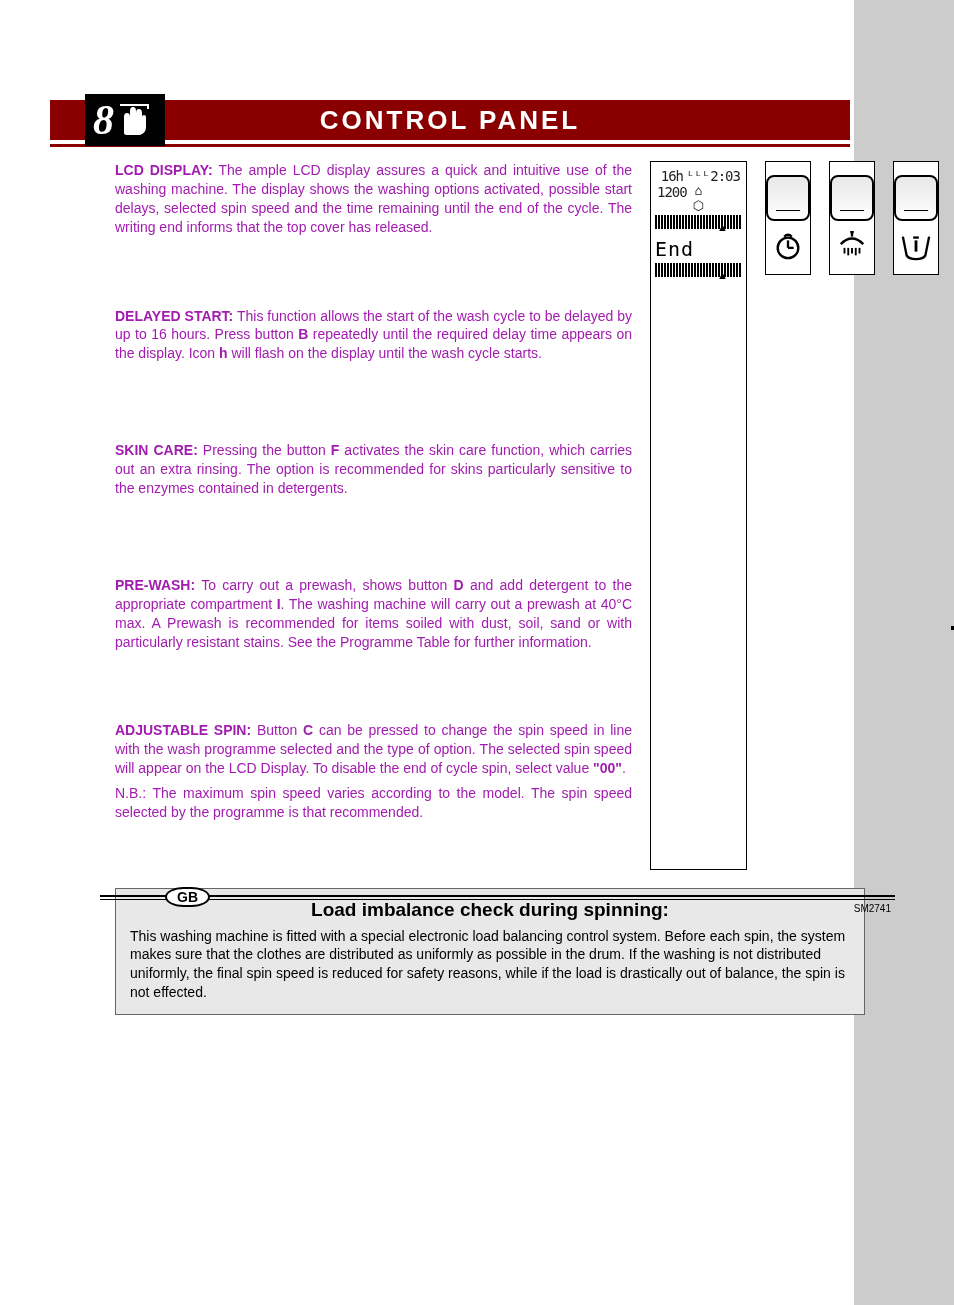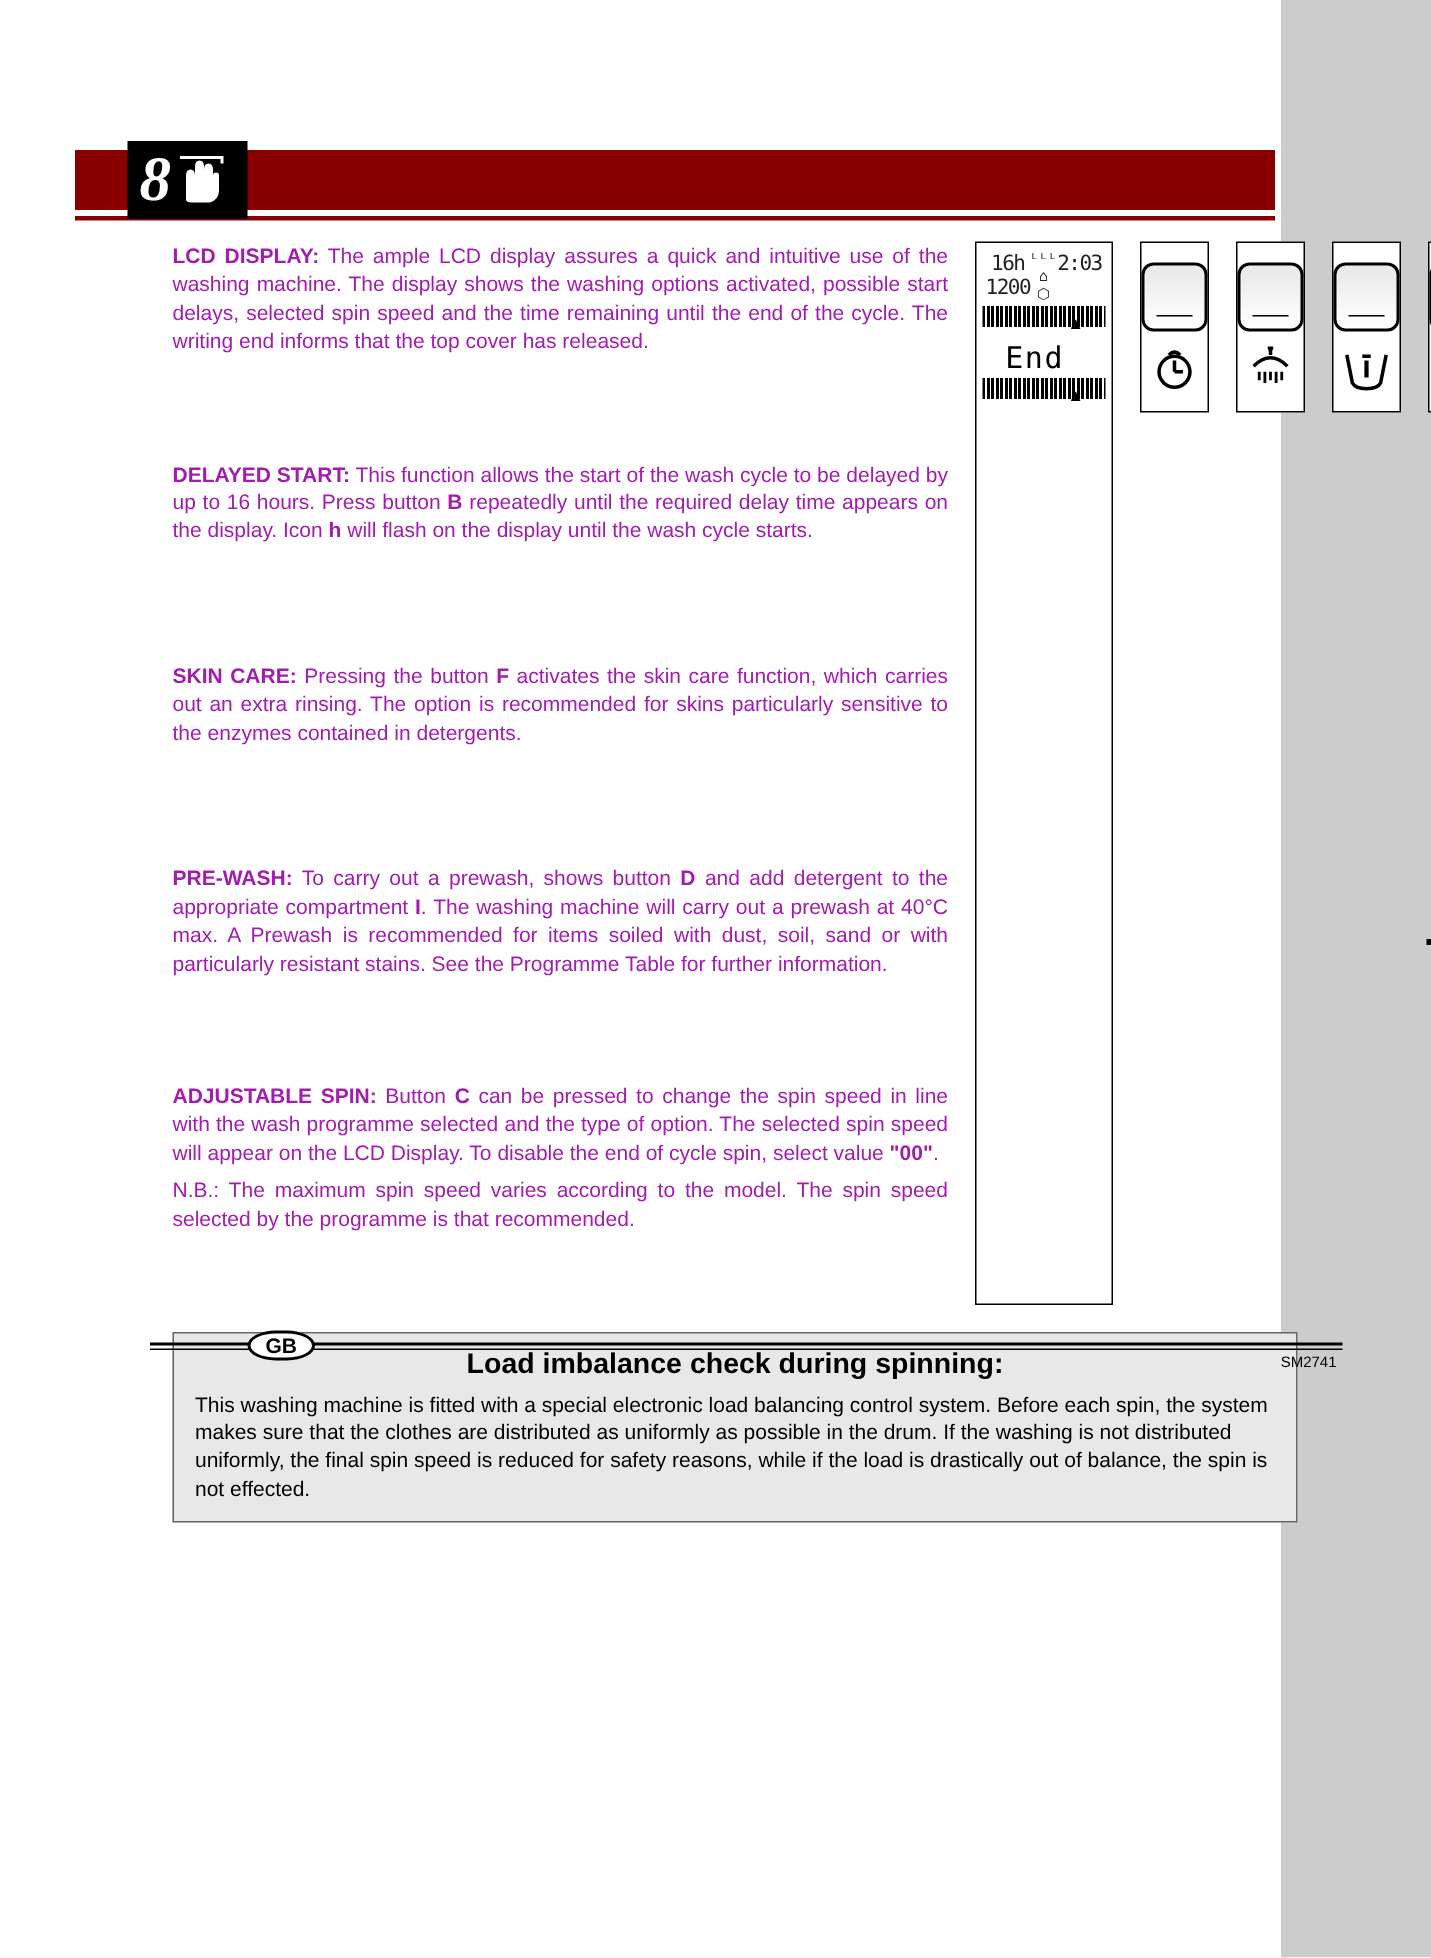--- a/index.html
+++ b/index.html
@@ -125,21 +125,21 @@
   .barcode::after{
     content:"▲";
     position:absolute;
     right:14px;
     bottom:-4px;
     font-size:11px;
   }
   .lcd-end{
     font-family: monospace;
     font-size:20px;
-    text-align:center;
+    text-align:left;
     padding-right:12px;
     letter-spacing:1px;
   }
   .btn-panel{
     border:1px solid #000;
     height:112px;
     display:flex;
     flex-direction:column;
     align-items:center;
     justify-content:center;
@@ -216,20 +216,21 @@
   <div class="content">
 
     <div class="header-bar">
       <div class="page-num-box">
         <span class="page-num">8</span>
         <svg class="hand-icon" width="32" height="34" viewBox="0 0 32 34">
           <path d="M6 30 L6 14 Q6 10 9 10 Q12 10 12 14 L12 8 Q12 4 15 4 Q18 4 18 8 L18 10 Q18 6 21 6 Q24 6 24 10 L24 14 Q24 12 26 12 Q28 12 28 14 L28 24 Q28 30 22 32 L10 32 Q6 32 6 30 Z" fill="#fff" stroke="none"></path>
           <path d="M2 2 L30 2 L30 6" stroke="#fff" stroke-width="2" fill="none"></path>
         </svg>
       </div>
+      <div class="header-title">CONTROL PANEL</div>
     </div>
     <div class="red-line"></div>
 
     <div class="body-area">
       <div class="text-col">
         <div class="section">
           <p><b>LCD DISPLAY:</b> <span>The ample LCD display assures a quick and intuitive use of the washing machine. The display shows the washing options activated, possible start delays, selected spin speed and the time remaining until the end of the cycle. The writing end informs that the top cover has released.</span></p>
         </div>
 
         <div class="section-tall" style="margin-top:70px;">
@@ -249,21 +250,21 @@
           <p><b>ADJUSTABLE SPIN:</b> <span>Button </span><b>C</b><span> can be pressed to change the spin speed in line with the wash programme selected and the type of option. The selected spin speed will appear on the LCD Display. To disable the end of cycle spin, select value </span><b>"00"</b><span>.</span></p>
           <p style="margin-top:6px;">N.B.: The maximum spin speed varies according to the model. The spin speed selected by the programme is that recommended.</p>
         </div>
       </div>
 
       <div class="diagram-col">
 
         <div class="lcd-box">
           <div class="lcd-top">
             <span>16h 1200</span>
-            <span style="font-size:10px;letter-spacing:0;">ᴸᴸᴸ ⌂ ⬡</span>
+            <span style="font-size:13px;letter-spacing:0;">ᴸᴸᴸ ⌂ ⬡</span>
             <span>2:03</span>
           </div>
           <div class="barcode"></div>
           <div class="lcd-end">End</div>
           <div class="barcode"></div>
         </div>
 
         <div class="btn-panel">
           <div class="btn-shape"></div>
           <svg class="icon-svg" viewBox="0 0 40 32">

